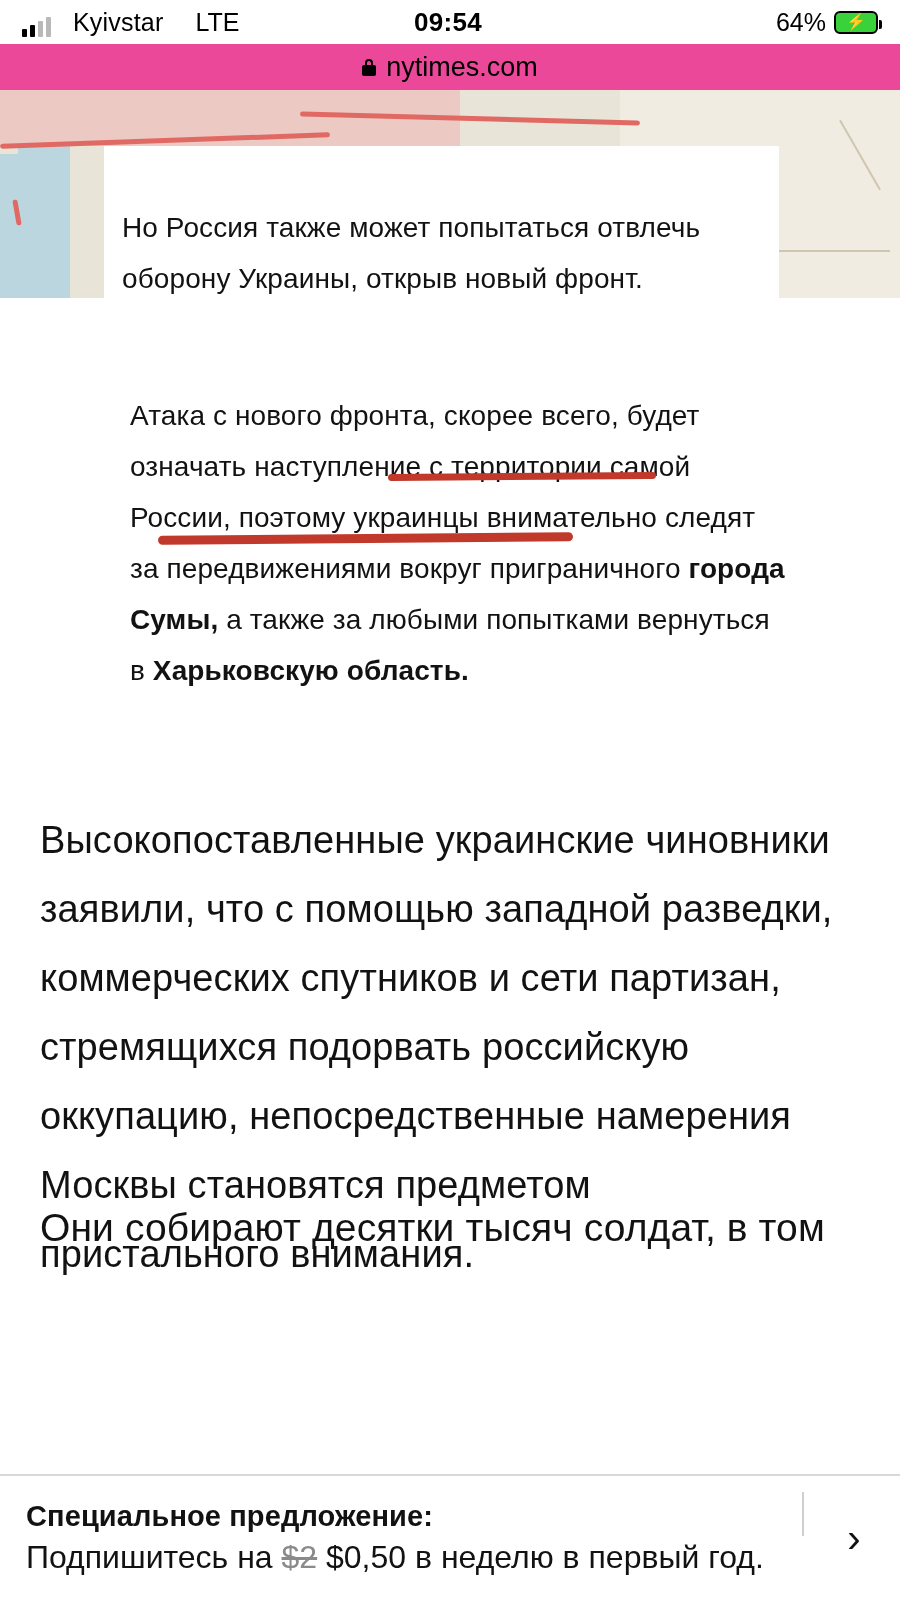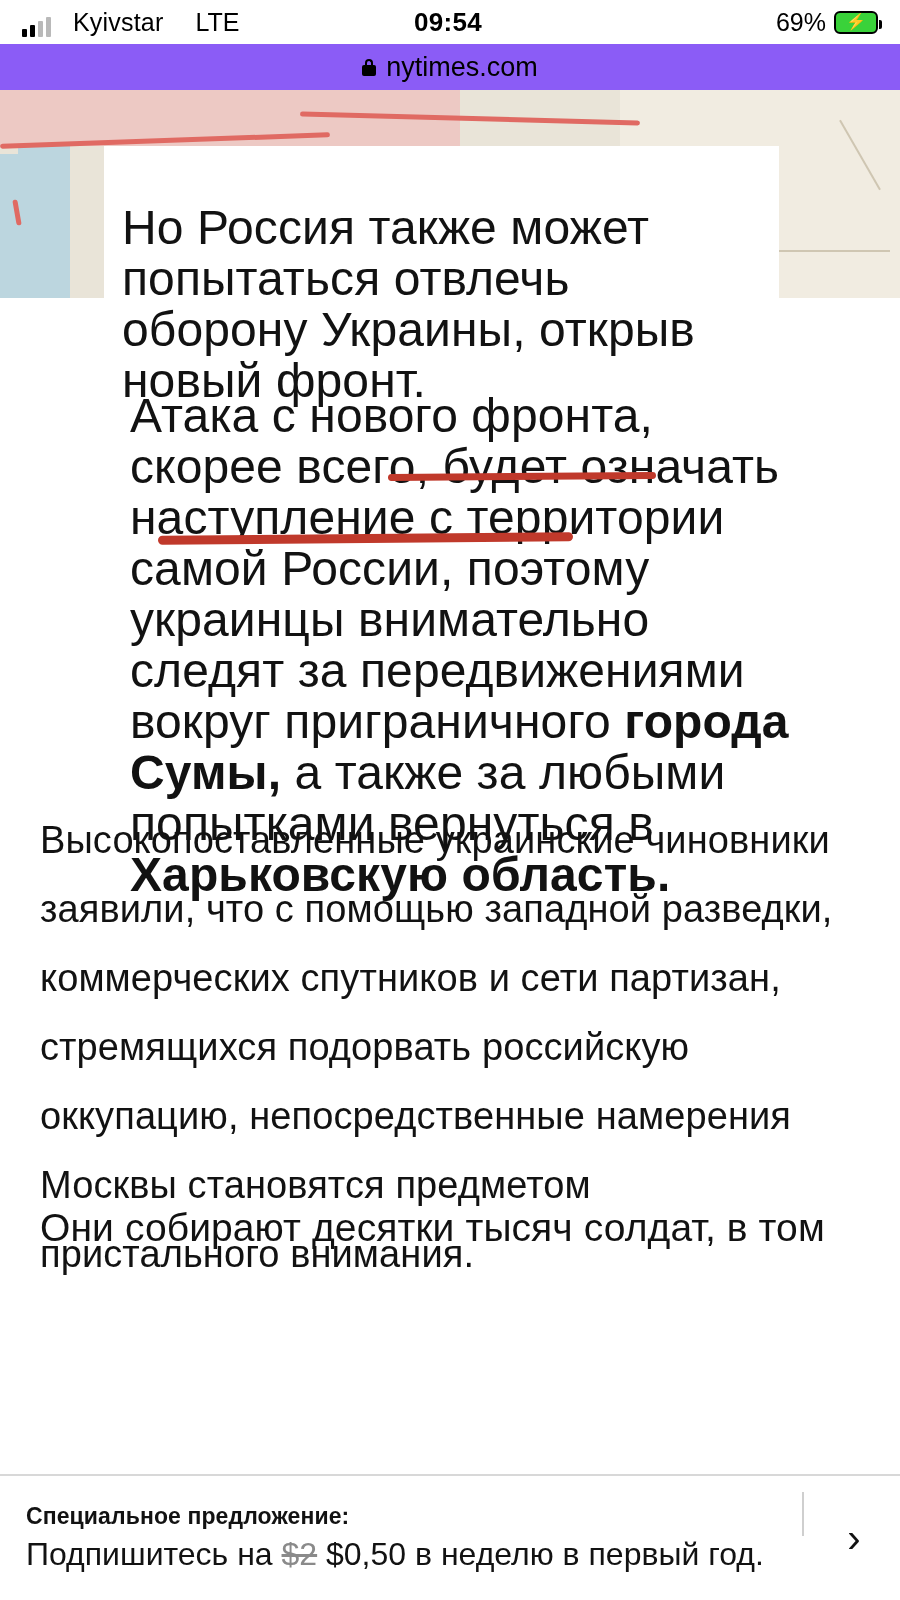--- a/index.html
+++ b/index.html
@@ -43,21 +43,21 @@
   }
   .battery:after {
     content: ""; position: absolute; right: -6px; top: 7px;
     width: 3px; height: 9px; background: #000; border-radius: 0 2px 2px 0;
   }
   .bolt { font-size: 16px; color: #000; line-height: 1; }
 
   
   .url-bar {
     height: 46px; display: flex; align-items: center; justify-content: center;
-    gap: 10px; background: #8b5cf6;
+    gap: 10px; background: #ec4899;
   }
   .lock { width: 14px; height: 17px; position: relative; }
   .lock .body {
     position: absolute; bottom: 0; left: 0; width: 14px; height: 11px;
     background: #000; border-radius: 2px;
   }
   .lock .shackle {
     position: absolute; top: 0; left: 3px; width: 8px; height: 8px;
     border: 2px solid #000; border-bottom: none;
     border-radius: 5px 5px 0 0;
@@ -88,21 +88,21 @@
   .map-band .thinline {
     position: absolute; background: #cfc6b2; height: 2px;
   }
 
   
   .article-card {
     position: absolute; top: 56px; left: 104px; width: 675px; height: 152px;
     background: #ffffff;
   }
   .para {
-    font-size: 48px;
+    font-size: 28px;
     line-height: 51px;
     color: #121212;
     letter-spacing: .1px;
   }
   .p1 { position: absolute; top: 112px; left: 122px; width: 640px; }
   .p2 { position: absolute; top: 300px; left: 122px; width: 660px; margin-left: 8px; }
   .p3 { position: absolute; top: 716px; left: 40px; width: 800px; font-size: 38px; line-height: 69px;}
   .p4 { position: absolute; top: 1110px; left: 40px; width: 830px; font-size: 39px; line-height: 55px;}
 
   .hl-bold { font-weight: bold; }
@@ -118,21 +118,21 @@
   }
 
   
   .promo {
     position: absolute; bottom: 0; left: 0; width: 900px; height: 126px;
     background: #ffffff; border-top: 2px solid #d8d8d8;
     display: flex; align-items: center; padding: 0 26px;
   }
   .promo-text { flex: 1; }
   .promo-title {
-    font-size: 23px; font-weight: bold; color: #121212; letter-spacing: .1px;
+    font-size: 29px; font-weight: bold; color: #121212; letter-spacing: .1px;
     margin-bottom: 6px;
   }
   .promo-sub { font-size: 32px; color: #121212; }
   .strike { color: #8a8a8a; text-decoration: line-through; }
   .chev {
     width: 40px; text-align: center; font-size: 40px; color: #121212; line-height: 1;
   }
   .promo-divider {
     position: absolute; top: 8px; right: 96px; width: 2px; height: 44px; background: #cfcfcf;
   }
@@ -146,21 +146,21 @@
       <i></i>
         <i></i>
         <i></i>
         <i></i>
     </span>
     <span class="carrier">Kyivstar</span>
     <span class="network">LTE</span>
   </div>
   <div class="status-center">09:54</div>
   <div class="status-right">
-    <span class="battery-pct">69%</span>
+    <span class="battery-pct">64%</span>
     <span class="battery">
         <span class="bolt">⚡</span>
       </span>
   </div>
 </div>
 
 <div class="url-bar">
   <span class="lock">
     <span class="shackle"></span>
       <span class="body"></span>

